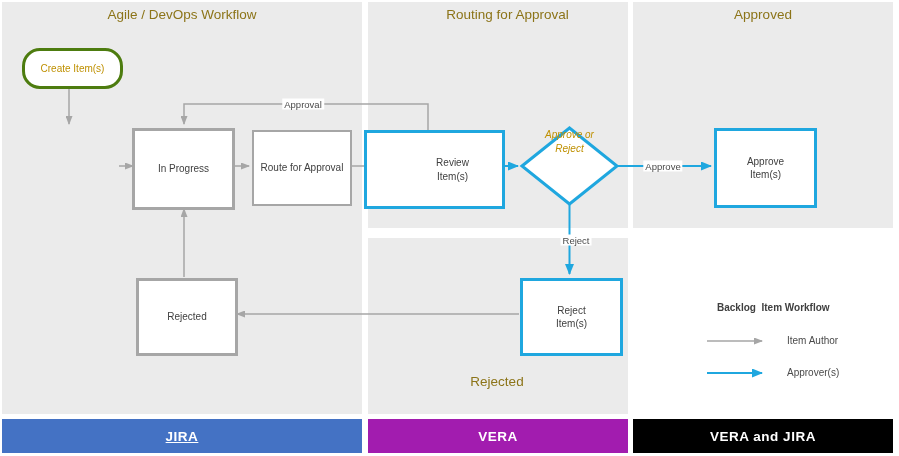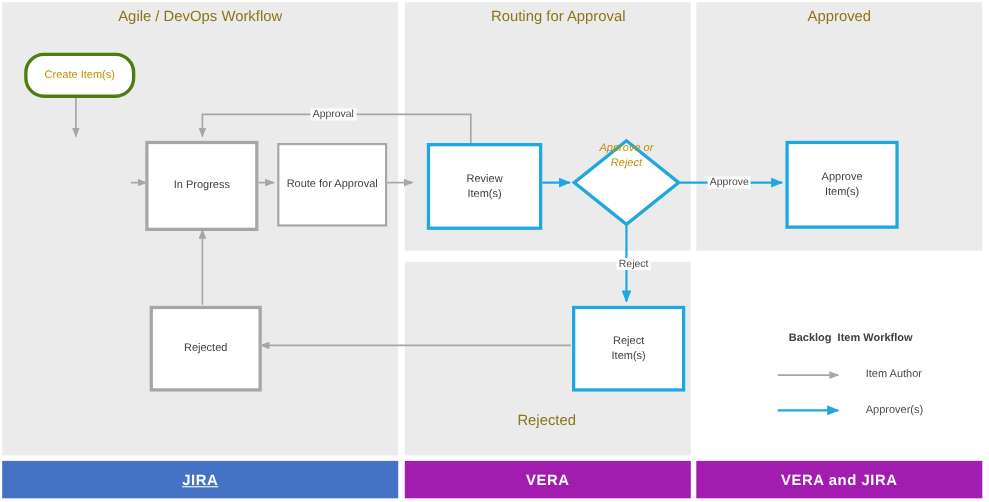--- a/index.html
+++ b/index.html
@@ -92,21 +92,21 @@
 
 
   <div class="node gray-border" style="left:132px;top:128px;width:97px;height:76px;">
     <span class="node-label">In Progress</span>
   </div>
 
   <div class="node thin-gray-border" style="left:252px;top:130px;width:96px;height:72px;">
     <span class="node-label">Route for Approval</span>
   </div>
 
-  <div class="node blue-border" style="left:388px;top:130px;width:99px;height:73px;">
+  <div class="node blue-border" style="left:364px;top:130px;width:99px;height:73px;padding-left:36px;">
     <span class="node-label">Review
 Item(s)</span>
   </div>
 
   <div class="diamond-label" style="left:522px;top:128px;width:95px;height:76px;">
     <span class="node-label">Approve or
 Reject</span>
   </div>
 
   <div class="node blue-border" style="left:714px;top:128px;width:97px;height:74px;">
@@ -130,17 +130,17 @@
   <div class="legend-title" style="left:697px;top:302px;">Backlog  Item Workflow</div>
   <div class="legend-label" style="left:787px;top:335px;">Item Author</div>
   <div class="legend-label" style="left:787px;top:367px;">Approver(s)</div>
 
   <div class="bar" style="left:2px;top:419px;width:360px;background:#4472c4;text-decoration:underline;">
     <span>JIRA</span>
   </div>
   <div class="bar" style="left:368px;top:419px;width:260px;background:#a21caf;">
     <span>VERA</span>
   </div>
-  <div class="bar" style="left:633px;top:419px;width:260px;background:#a21caf;">
+  <div class="bar" style="left:633px;top:419px;width:260px;background:#000000;">
     <span>VERA and JIRA</span>
   </div>
 
 </div>
 
 </body></html>

